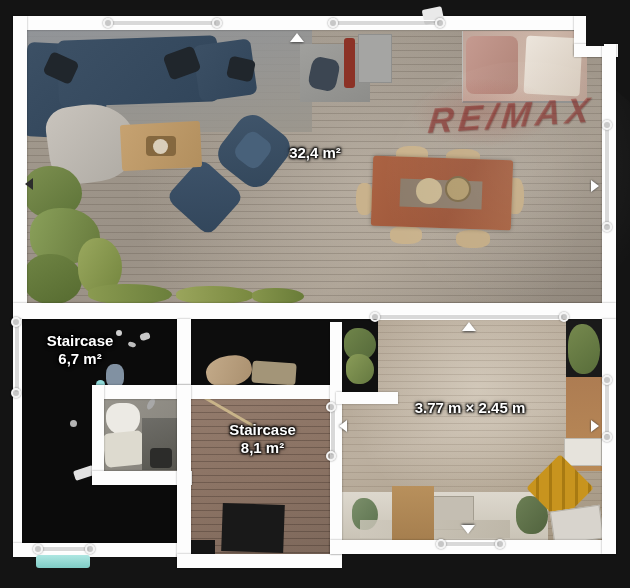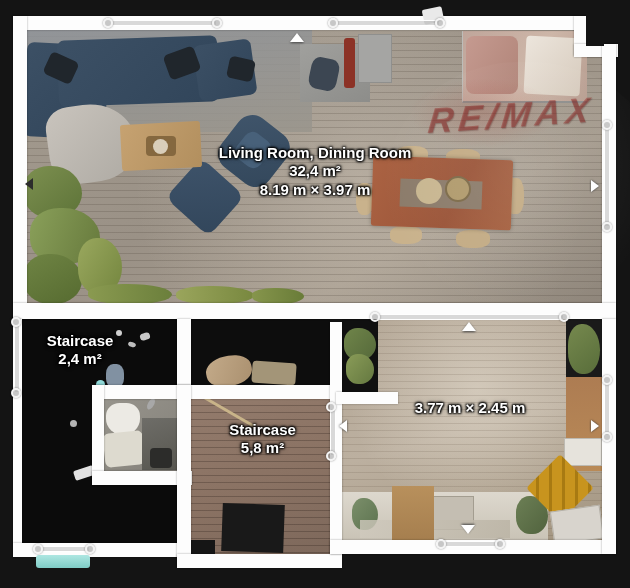--- a/index.html
+++ b/index.html
@@ -220,29 +220,27 @@
 
   <div class="abs tri-up z20" style="left:290px;top:33px;"></div>
   <div class="abs tri-up z20" style="left:462px;top:322px;"></div>
   <div class="abs tri-down z20" style="left:461px;top:525px;"></div>
 
   <div class="abs wm-balloon" style="left:385px;top:62px;width:280px;height:260px;"></div>
   <div class="abs wm-red" style="left:408px;top:78px;width:150px;height:70px;"></div>
   <div class="abs wm-text" style="left:428px;top:94px;width:200px;">RE/MAX</div>
 
   <div class="abs room-label" style="left:165px;top:144px;width:300px;">
-    <div>Living Room, Dining Room</div>
     <div>32,4 m²</div>
-    <div>8.19 m × 3.97 m</div>
   </div>
   <div class="abs room-label" style="left:20px;top:332px;width:120px;">
     <div>Staircase</div>
-    <div>2,4 m²</div>
+    <div>6,7 m²</div>
   </div>
   <div class="abs room-label" style="left:200px;top:421px;width:125px;">
     <div>Staircase</div>
-    <div>5,8 m²</div>
+    <div>8,1 m²</div>
   </div>
   <div class="abs room-label" style="left:385px;top:399px;width:170px;">
     <div>3.77 m × 2.45 m</div>
   </div>
 
 </div>
 
 </body></html>

